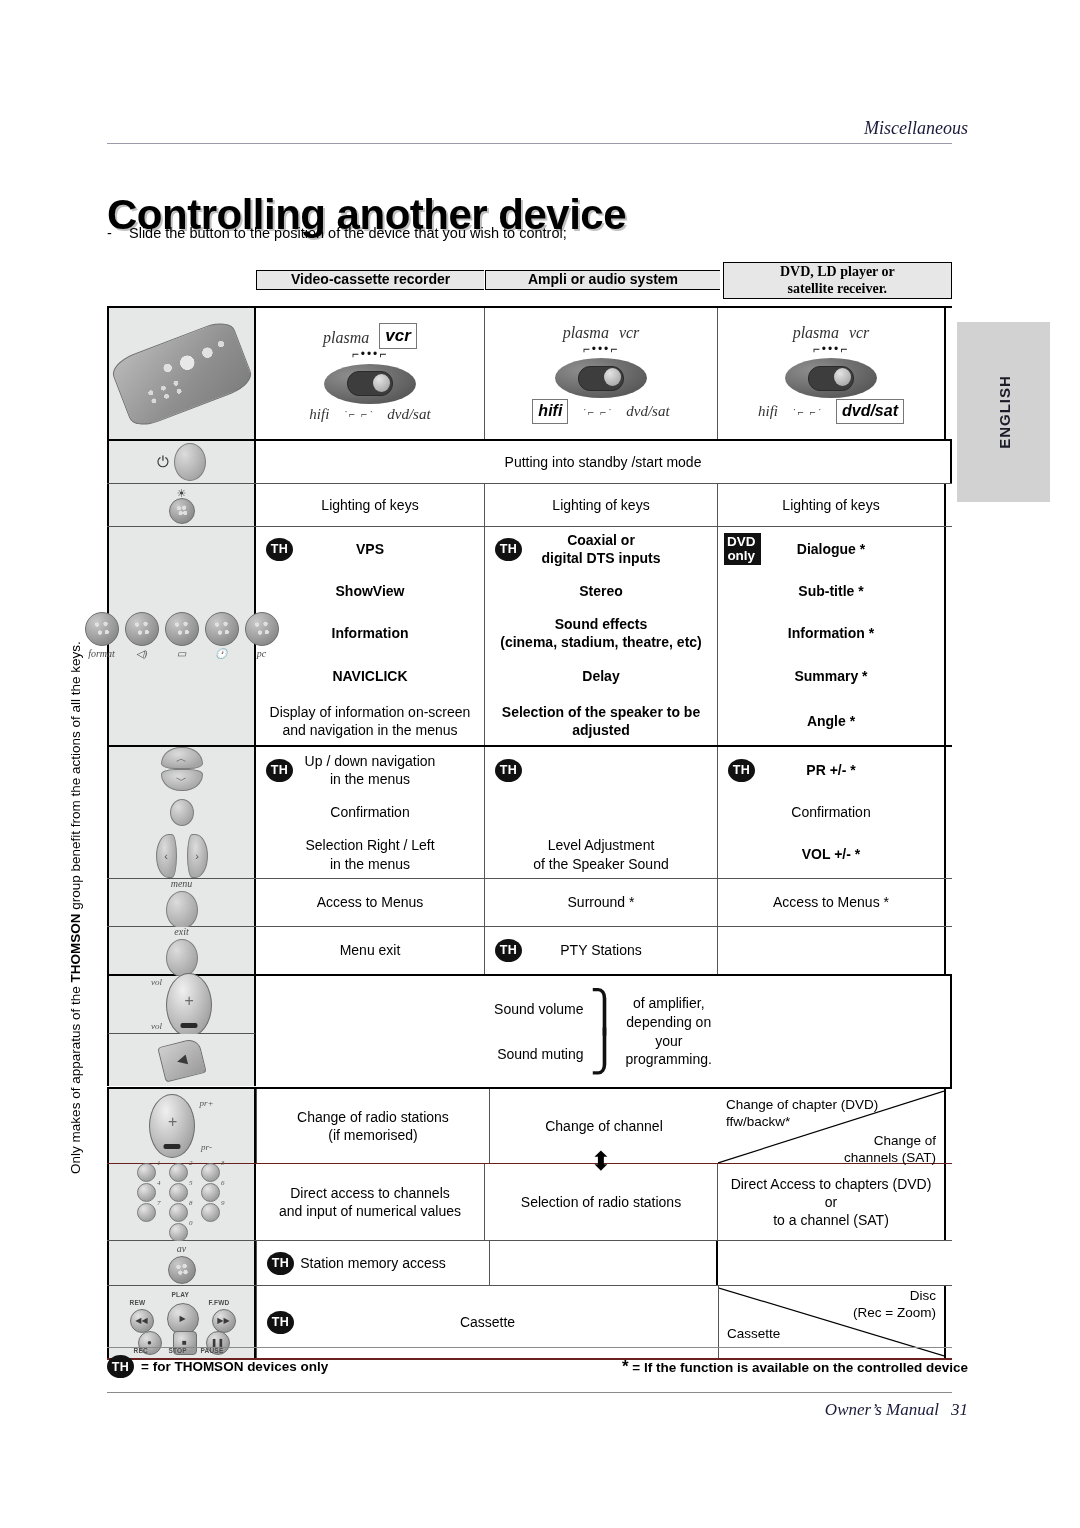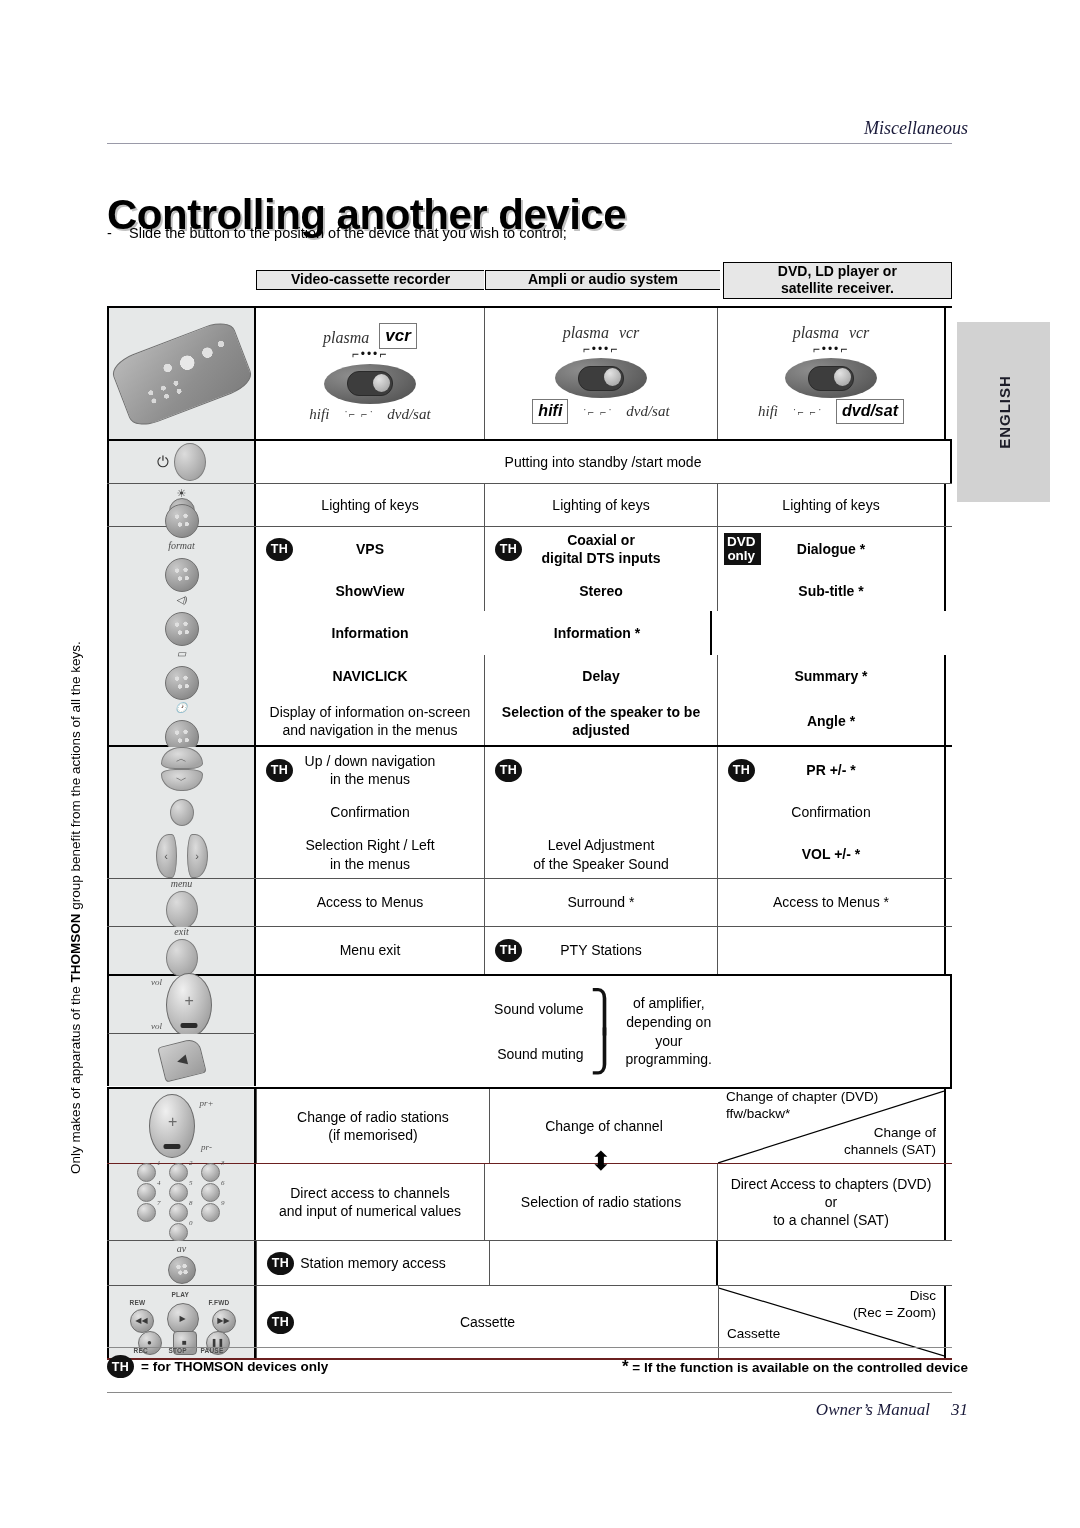--- a/index.html
+++ b/index.html
@@ -57,21 +57,21 @@
   }
   .colhdr .ch{
     background:#e7e7e7;border:1.5px solid #000;border-right:none;
     display:flex;align-items:center;justify-content:center;
     font-size:14px;font-weight:bold;text-align:center;line-height:1.25;
     position:relative;
   }
   .colhdr .ch:last-child{border-right:1.5px solid #000;}
   .ch.c1{width:228px;}
   .ch.c2{width:234px;margin-left:1px;border-left:1.5px solid #000;}
-  .ch.c3{width:228px;margin-left:3px;border-left:1.5px solid #000;}
+  .ch.c3{width:228px;margin-left:3px;border-left:1.5px solid #000;font-family:Liberation Serif, serif;}
 
   .grid{position:relative;width:845px;border-top:2px solid #000;}
   .row{display:flex;position:relative;border-bottom:1.6px solid #555;}
   .row.thick{border-bottom:2px solid #000;}
   .row.maroon{border-bottom:1.6px solid #6b2020;}
   .cell{
     box-sizing:border-box;
     display:flex;align-items:center;justify-content:center;
     text-align:center;font-size:14px;line-height:1.3;position:relative;
   }
@@ -241,21 +241,21 @@
   }
 
   
   .foot-rule1{position:absolute;left:107px;top:1347px;width:845px;height:1px;background:#8a8a8a;}
   .foot-rule2{position:absolute;left:107px;top:1392px;width:845px;height:1px;background:#8a8a8a;}
   .legend-left{position:absolute;left:107px;top:1355px;display:flex;align-items:center;gap:7px;font-size:13.5px;font-weight:bold;}
   .legend-right{position:absolute;right:112px;top:1357px;font-size:13.5px;font-weight:bold;}
   .legend-right .st{font-size:17px;}
   .owner{position:absolute;right:112px;top:1400px;
          font-family:"Liberation Serif",serif;font-style:italic;font-size:17px;color:#1a1a3a;}
-  .owner b{font-style:italic;font-weight:normal;margin-left:21px;}
+  .owner b{font-style:italic;font-weight:normal;margin-left:12px;}
 </style>
 </head>
 <body>
 
 <div class="page">
 
   <div class="hdr-misc">Miscellaneous</div>
   <div class="hdr-rule"></div>
   <h1 class="title">Controlling another device</h1>
   <div class="subline">
@@ -369,21 +369,21 @@
         <div class="cell c-b">
             <span>Lighting of keys</span>
           </div>
         <div class="cell c-c">
             <span>Lighting of keys</span>
           </div>
       </div>
 
       <div class="row thick" style="height:0;border:none"></div>
       <div style="display:flex;border-bottom:2px solid #000">
-        <div class="cell c-icon" style="width:149px;height:218px;flex-direction:column;gap:6px;justify-content:center">
+        <div class="cell c-icon" style="width:149px;height:218px;flex-direction:row;gap:6px;justify-content:center">
           <div class="ico">
               <span class="btn-round"></span>
               <small>format</small>
             </div>
           <div class="ico">
               <span class="btn-round"></span>
               <small>◁)</small>
             </div>
           <div class="ico">
               <span class="btn-round"></span>
@@ -422,20 +422,22 @@
                 <span>Stereo</span>
               </div>
             <div class="cell c-c bold">
                 <span>Sub-title *</span>
               </div>
           </div>
           <div class="row" style="height:44px;border-bottom:none">
             <div class="cell c-a bold">
                 <span>Information</span>
               </div>
+            <div class="cell c-b bold" style="white-space:pre-line"><span>Sound effects
+(cinema, stadium, theatre, etc)</span></div>
             <div class="cell c-c bold">
                 <span>Information *</span>
               </div>
           </div>
           <div class="row" style="height:42px;border-bottom:none">
             <div class="cell c-a bold">
                 <span>NAVICLICK</span>
               </div>
             <div class="cell c-b bold">
                 <span>Delay</span>
@@ -591,21 +593,21 @@
                 <span>pr+</span>
                 <span>pr-</span>
               </div>
           </div>
         </div>
         <div class="cell c-b" style="white-space:pre-line"><span>Change of radio stations
 (if memorised)</span></div>
         <div class="cell c-a">
             <span>Change of channel</span>
           </div>
-        <div class="cell c-c" style="display:block;padding:0 8px">
+        <div class="cell c-c" style="display:block;padding:8px 8px">
           <svg class="diag" viewBox="0 0 228 74" preserveAspectRatio="none">
               <line x1="0" y1="74" x2="228" y2="2" stroke="#000" stroke-width="1.2"></line>
             </svg>
           <div style="position:relative;text-align:left;font-size:13.5px;line-height:1.25;white-space:pre-line">Change of chapter (DVD)
 ffw/backw*</div>
           <div style="position:relative;text-align:right;font-size:13.5px;line-height:1.25;white-space:pre-line;margin-top:2px">Change of
 channels (SAT)</div>
         </div>
       </div>
 

